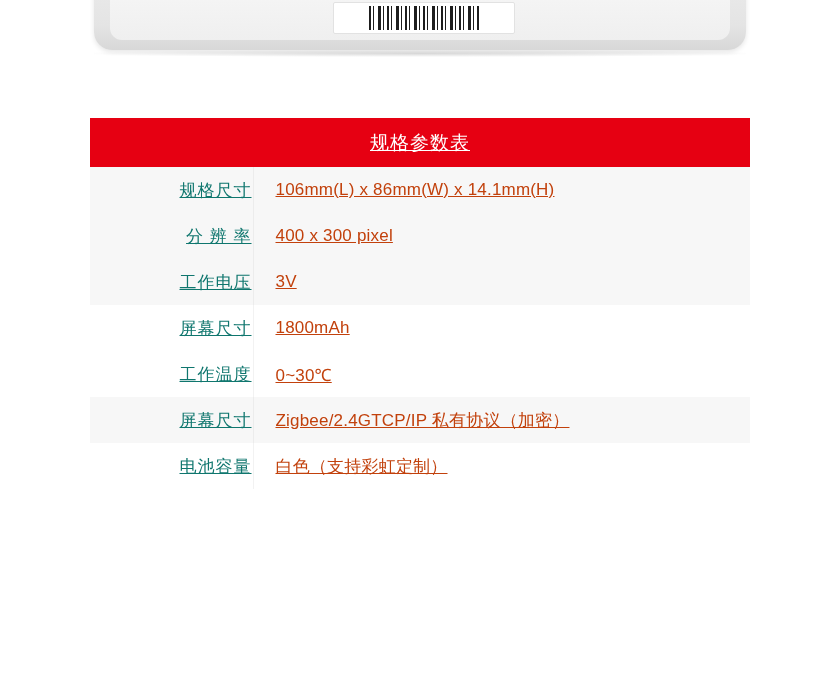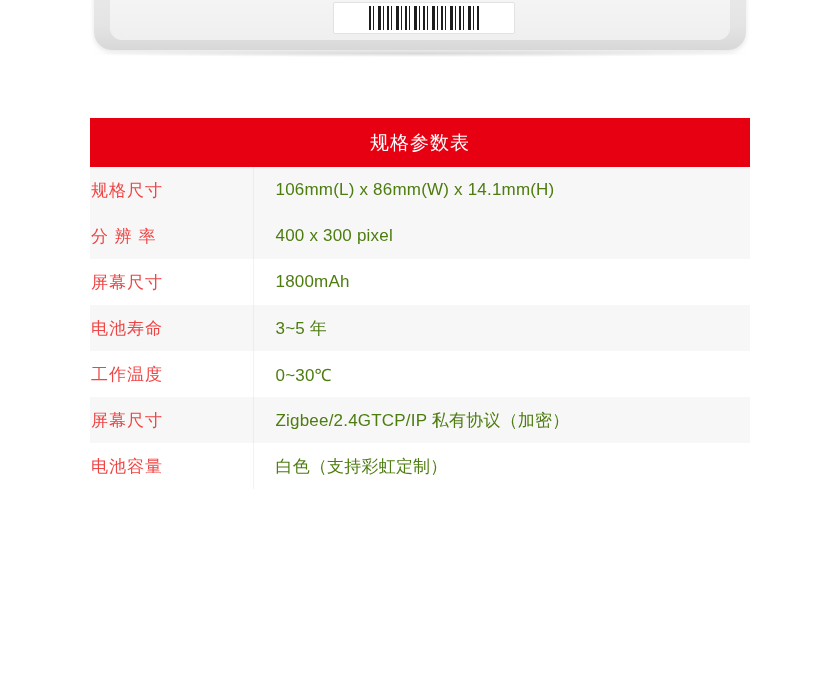--- a/index.html
+++ b/index.html
@@ -96,31 +96,32 @@
     text-align: center;
     font-size: 19px;
     font-weight: normal;
     height: 47px;
     letter-spacing: 1px;
   }
   .spec-table td {
     height: 44px;
     font-size: 17px;
     vertical-align: middle;
+    text-decoration: underline;
   }
   .spec-table col.c-label { width: 163px; }
   .spec-table col.c-value { width: 497px; }
 
   .label-cell {
-    color: #ef4444;
-    text-align: left;
+    color: #0f766e;
+    text-align: right;
     letter-spacing: 1px;
   }
   .value-cell {
-    color: #4d7c0f;
+    color: #c2410c;
     padding-left: 22px;
     letter-spacing: 0.2px;
   }
   tr.odd td { background: #f7f7f7; }
   tr.even td { background: #ffffff; }
   tr.odd .value-cell { border-left: 1px solid #ececec; }
   tr.even .value-cell { border-left: 1px solid #f2f2f2; }
 </style>
 </head>
 <body>
@@ -147,27 +148,27 @@
       </tr>
 
       <tr class="odd">
         <td class="label-cell">规格尺寸</td>
         <td class="value-cell">106mm(L) x 86mm(W) x 14.1mm(H)</td>
       </tr>
       <tr class="odd">
         <td class="label-cell">分 辨 率</td>
         <td class="value-cell">400 x 300 pixel</td>
       </tr>
+      <tr class="odd">
+        <td class="label-cell">工作电压</td>
+        <td class="value-cell">3V</td>
+      </tr>
       <tr class="even">
         <td class="label-cell">屏幕尺寸</td>
         <td class="value-cell">1800mAh</td>
-      </tr>
-      <tr class="odd">
-        <td class="label-cell">电池寿命</td>
-        <td class="value-cell">3~5 年</td>
       </tr>
       <tr class="even">
         <td class="label-cell">工作温度</td>
         <td class="value-cell">0~30℃</td>
       </tr>
       <tr class="odd">
         <td class="label-cell">屏幕尺寸</td>
         <td class="value-cell">Zigbee/2.4GTCP/IP  私有协议（加密）</td>
       </tr>
       <tr class="even">

